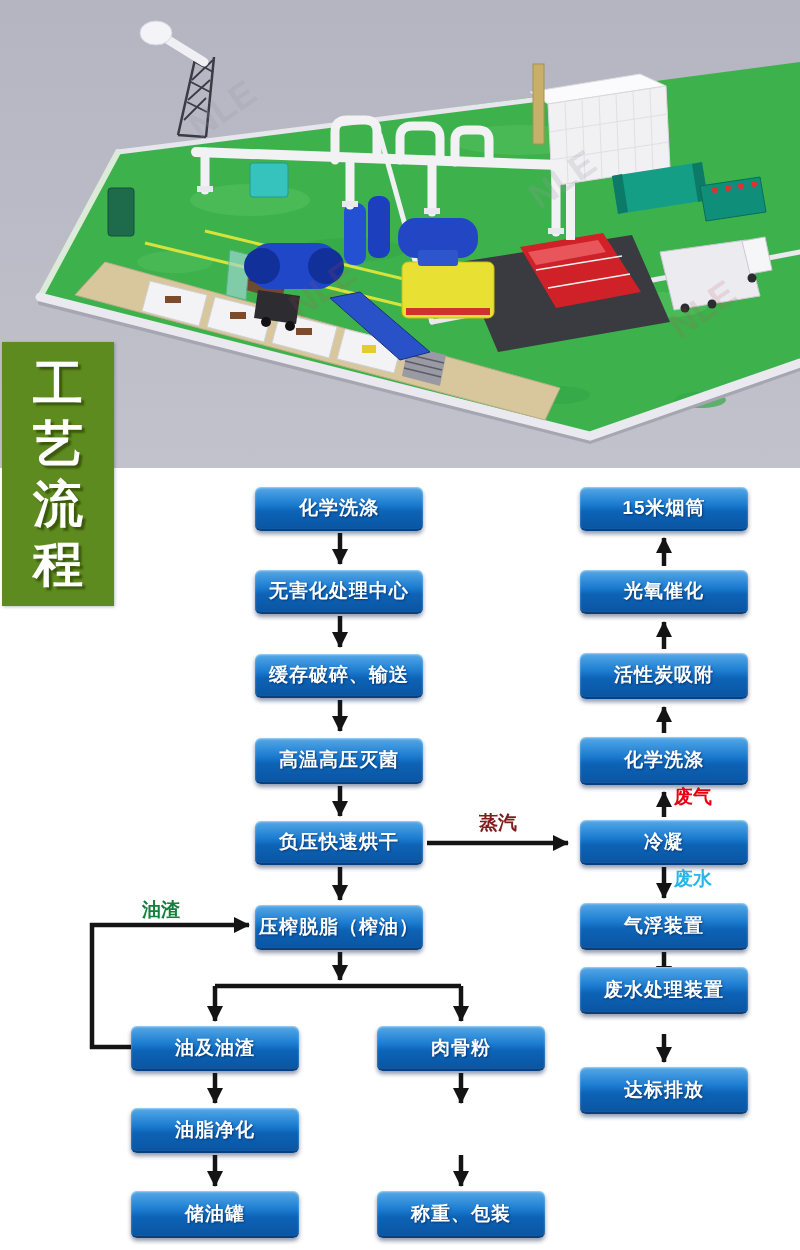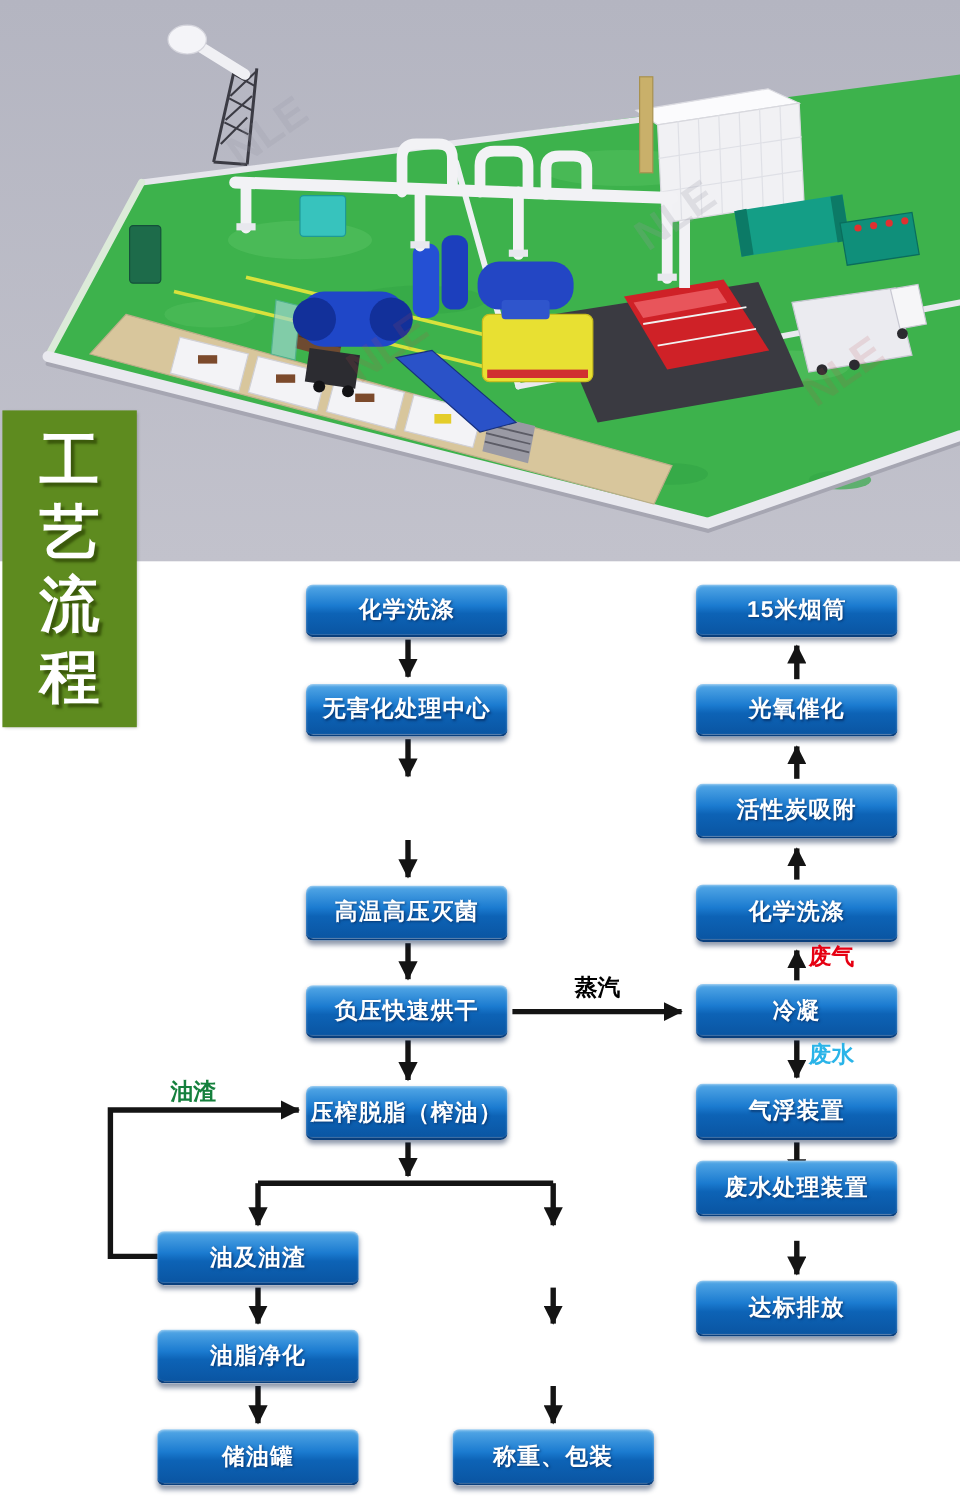--- a/index.html
+++ b/index.html
@@ -215,34 +215,36 @@
         <path marker-end="url(#ah)" d="M664,1034 V1062"></path>
 
         <path marker-end="url(#ah)" d="M427,843 H568"></path>
 
         <path marker-end="url(#ah)" d="M135,1047 H92 V925 H249"></path>
       </g>
     </svg>
 
   <div class="node" style="left: 255px; top: 487px; width: 168px; height: 42px;">化学洗涤</div>
       <div class="node" style="left: 255px; top: 570px; width: 168px; height: 42px;">无害化处理中心</div>
+      <div class="node" style="left: 255px; top: 654px; width: 168px; height: 42px;">缓存破碎、输送</div>
       <div class="node" style="left: 255px; top: 738px; width: 168px; height: 44px;">高温高压灭菌</div>
       <div class="node" style="left: 255px; top: 821px; width: 168px; height: 42px;">负压快速烘干</div>
       <div class="node" style="left: 131px; top: 1026px; width: 168px; height: 43px;">油及油渣</div>
       <div class="node" style="left: 255px; top: 905px; width: 168px; height: 43px;">压榨脱脂（榨油）</div>
       <div class="node" style="left: 131px; top: 1108px; width: 168px; height: 43px;">油脂净化</div>
       <div class="node" style="left: 131px; top: 1191px; width: 168px; height: 45px;">储油罐</div>
+      <div class="node" style="left: 377px; top: 1026px; width: 168px; height: 43px;">肉骨粉</div>
       <div class="node" style="left: 377px; top: 1191px; width: 168px; height: 45px;">称重、包装</div>
       <div class="node" style="left: 580px; top: 487px; width: 168px; height: 42px;">15米烟筒</div>
       <div class="node" style="left: 580px; top: 570px; width: 168px; height: 42px;">光氧催化</div>
       <div class="node" style="left: 580px; top: 653px; width: 168px; height: 44px;">活性炭吸附</div>
       <div class="node" style="left: 580px; top: 737px; width: 168px; height: 46px;">化学洗涤</div>
       <div class="node" style="left: 580px; top: 820px; width: 168px; height: 43px;">冷凝</div>
       <div class="node" style="left: 580px; top: 903px; width: 168px; height: 45px;">气浮装置</div>
       <div class="node" style="left: 580px; top: 967px; width: 168px; height: 45px;">废水处理装置</div>
       <div class="node" style="left: 580px; top: 1067px; width: 168px; height: 45px;">达标排放</div>
-      <div class="flow-label" style="left: 452px; top: 810px; color: #000000; width: 92px; text-align: center;">蒸汽</div>
+      <div class="flow-label" style="left: 452px; top: 810px; color: #7f1d1d; width: 92px; text-align: center;">蒸汽</div>
       <div class="flow-label" style="left: 674px; top: 784px; color: rgb(230, 0, 18);">废气</div>
       <div class="flow-label" style="left: 674px; top: 866px; color: rgb(42, 180, 232);">废水</div>
       <div class="flow-label" style="left: 142px; top: 897px; color: #15803d;">油渣</div>
     </div>
 
 </div>
 
 </body></html>

